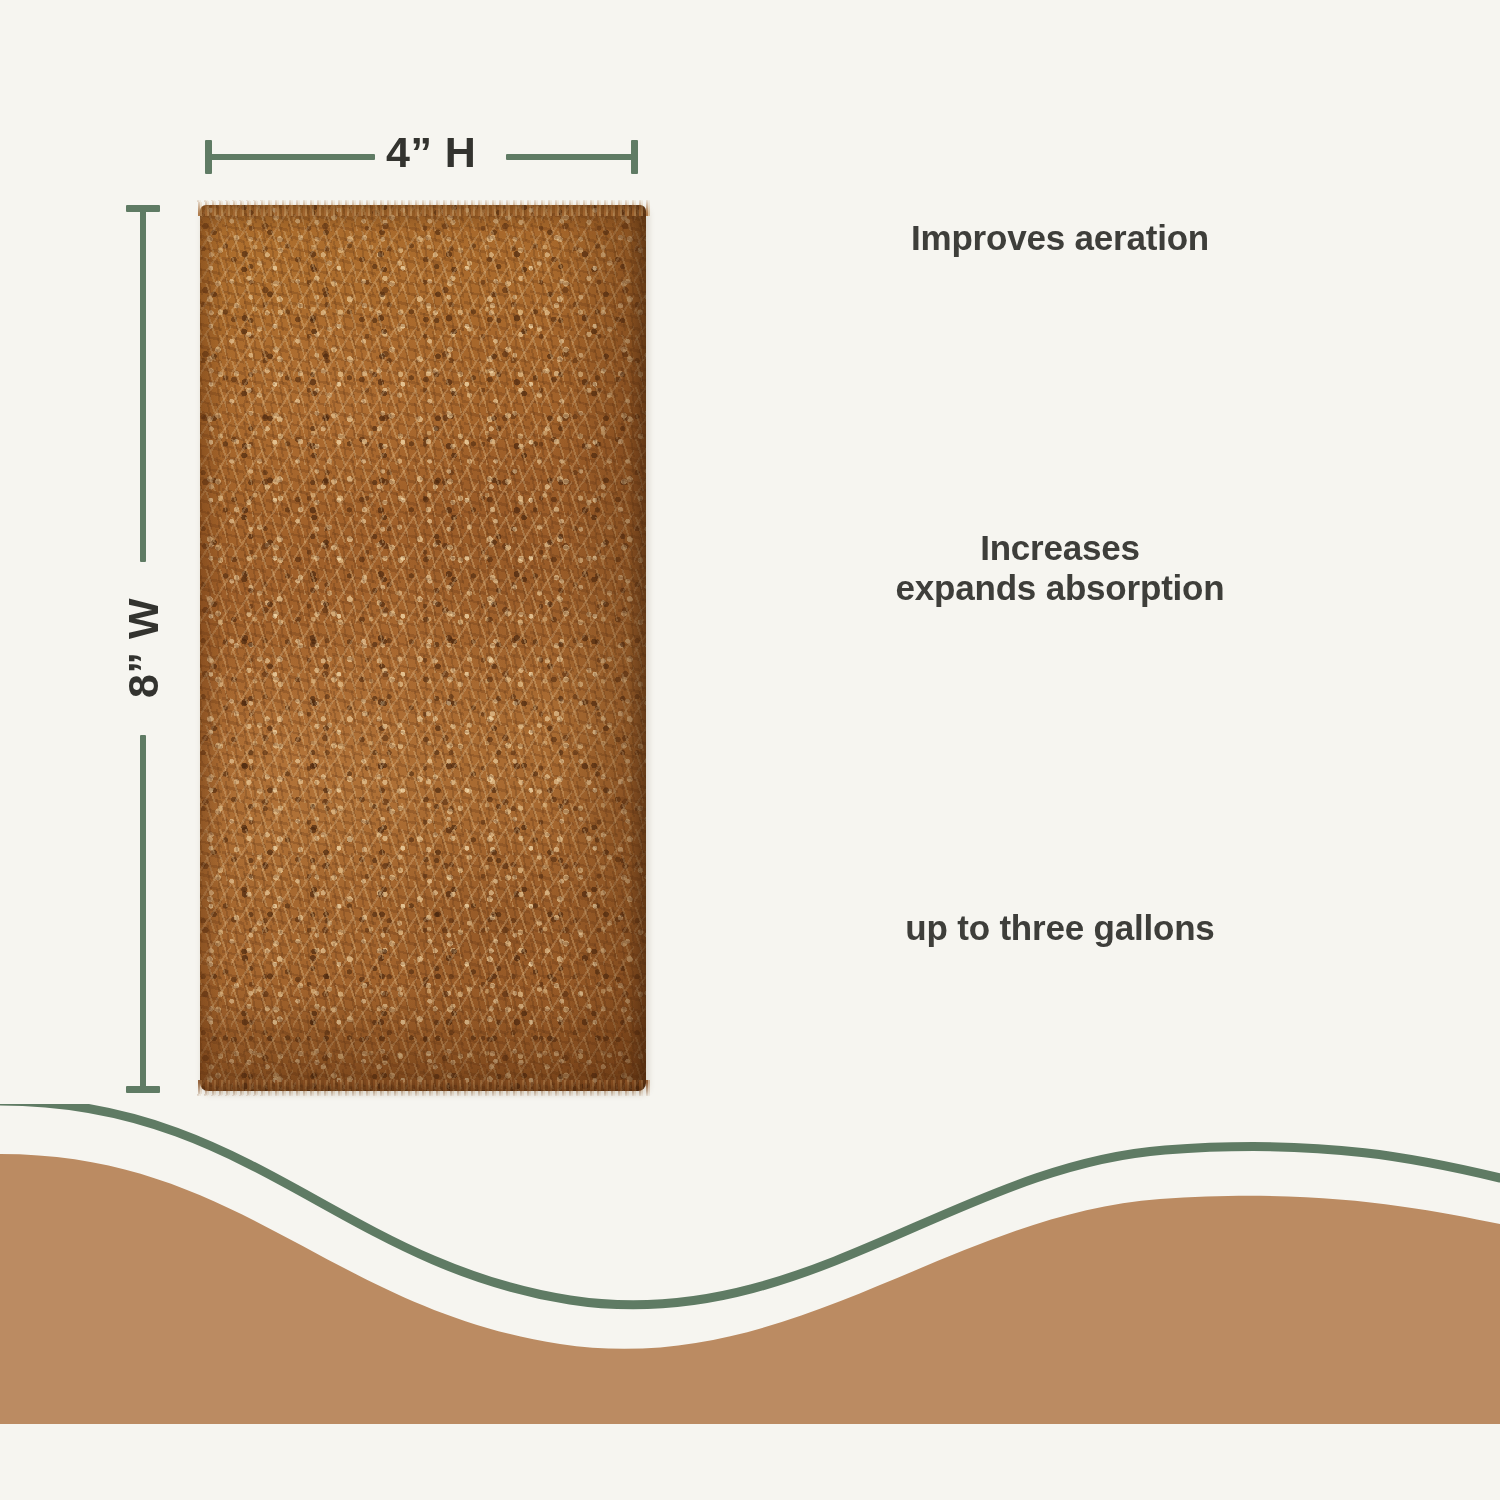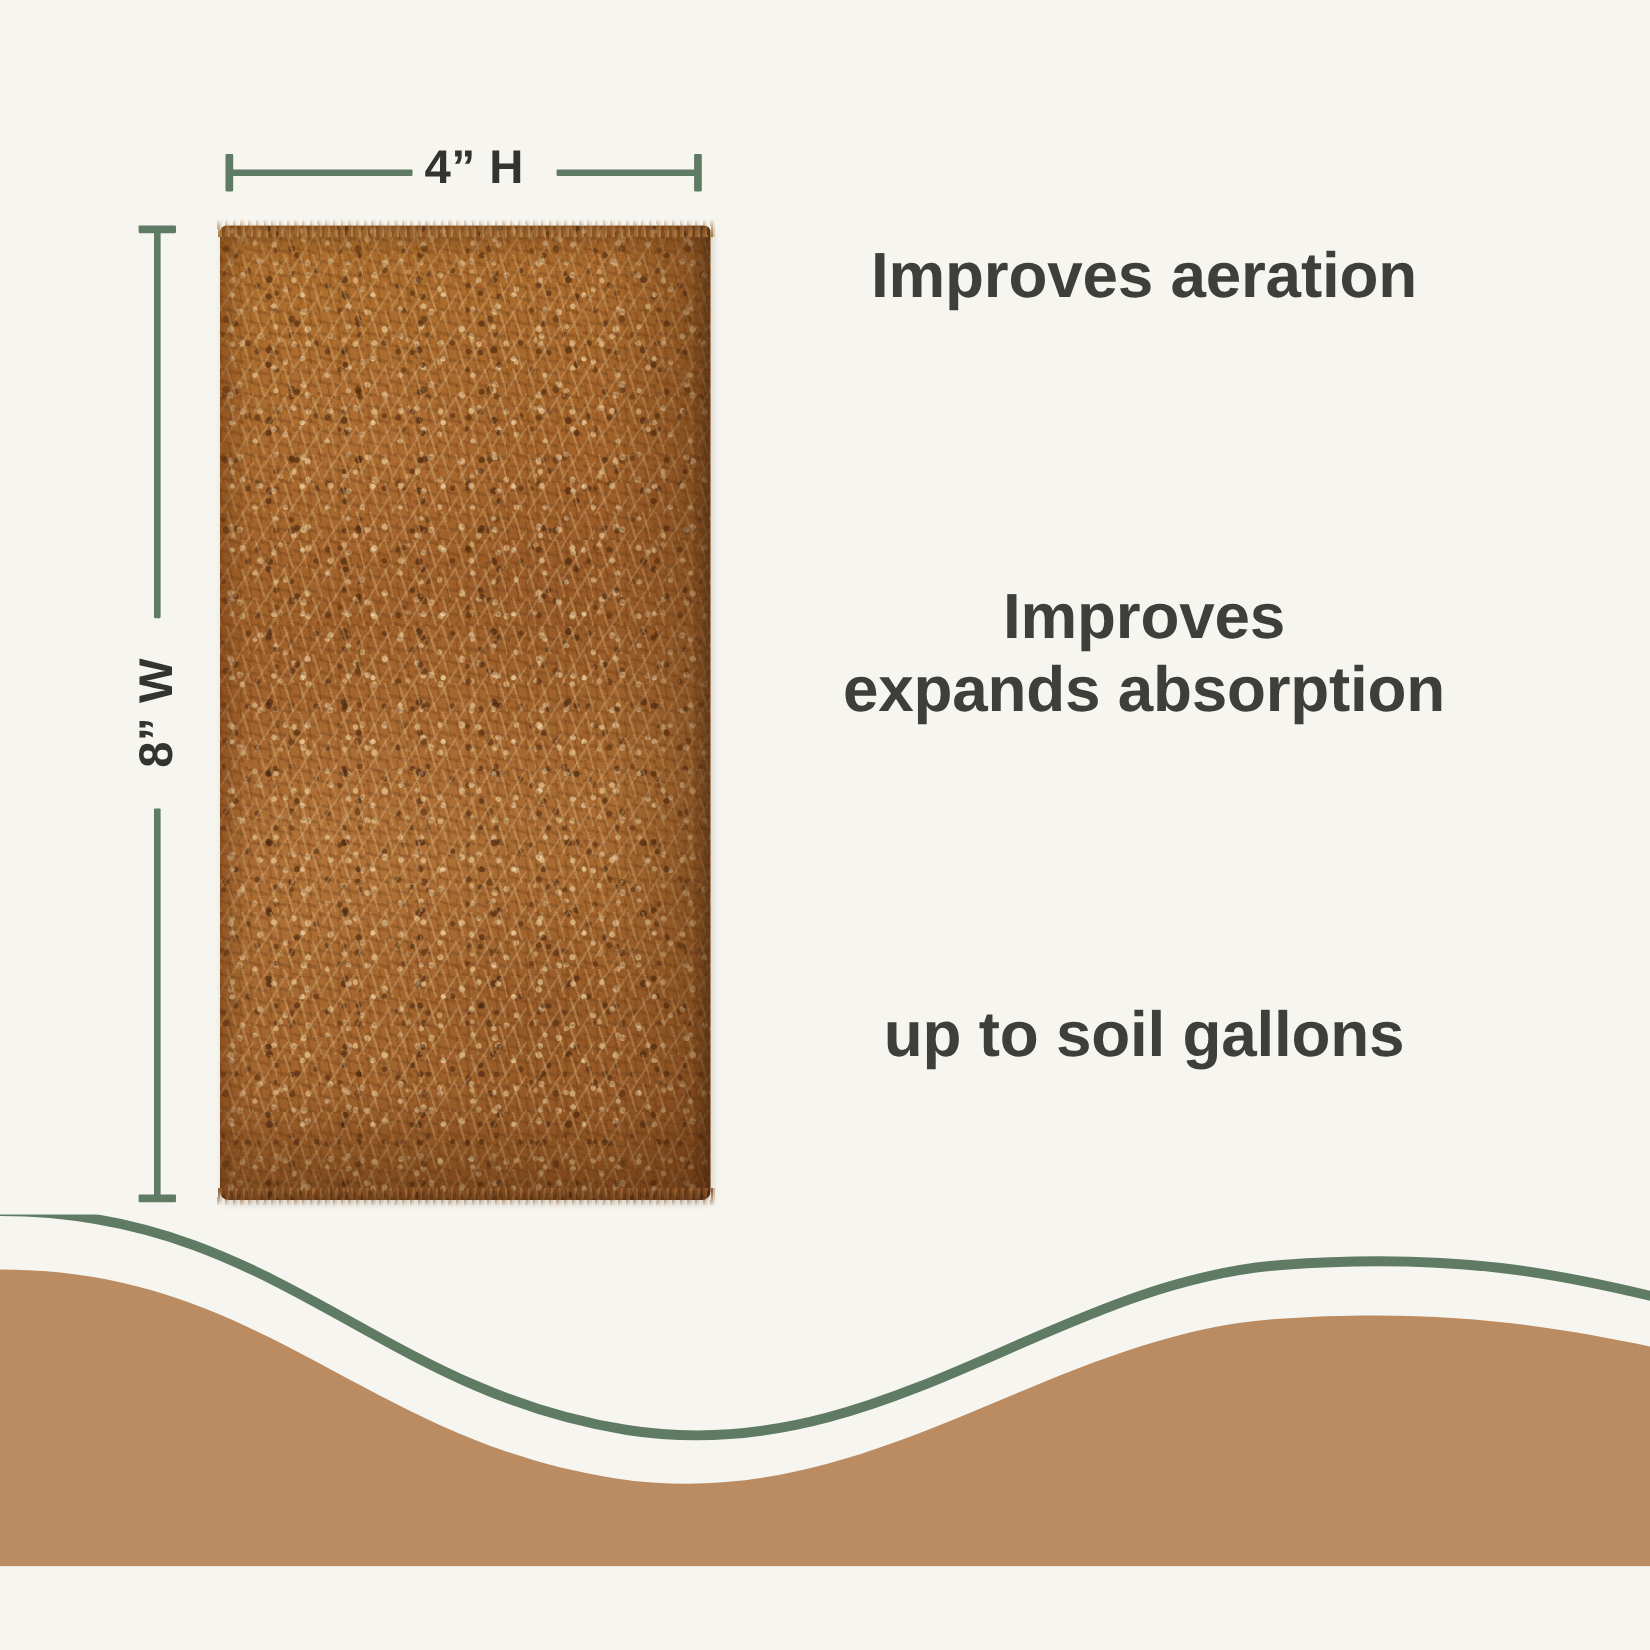--- a/index.html
+++ b/index.html
@@ -193,26 +193,26 @@
         rgba(132,76,32,0.85) 5px,
         rgba(178,126,74,0.5) 5px,
         rgba(178,126,74,0.5) 7px);
     -webkit-mask-image:linear-gradient(to top, rgba(0,0,0,0.15), #000 85%);
     mask-image:linear-gradient(to top, rgba(0,0,0,0.15), #000 85%);
   }
 
   
   .benefit {
     position:absolute;
-    left:720px;
+    left:740px;
     width:640px;
     text-align:center;
     color:#3e3e3a;
     font-weight:bold;
-    font-size:58px;
+    font-size:35px;
     line-height:1.13;
     letter-spacing:-0.2px;
     font-family:"Liberation Sans", sans-serif;
   }
   #benefit-0 { top:218px; }
   #benefit-1 { top:528px; }
   #benefit-2 { top:908px; }
 
   
   #wave {
@@ -245,26 +245,26 @@
     <div class="dim-cap-h" style="left:126px; top:1086px;"></div>
   </div>
 
   <div id="brick"></div>
 
   <div class="benefit" id="benefit-0">
     <div>Improves aeration</div>
   </div>
 
   <div class="benefit" id="benefit-1">
-    <div>Improves</div>
+    <div>Increases</div>
     <div>expands absorption</div>
   </div>
 
   <div class="benefit" id="benefit-2">
-    <div>up to soil gallons</div>
+    <div>up to three gallons</div>
   </div>
 
   <svg id="wave" viewBox="0 0 1500 320" preserveAspectRatio="none">
 
     <path fill="#bb8b62" d="M0,50 C 240,50 330,205 560,240 C 790,275 950,110 1160,95 C 1320,84 1420,104 1500,120 L1500,320 L0,320 Z"></path>
 
     <path fill="none" stroke="#5f7b64" stroke-width="9" stroke-linecap="round" d="M0,-3 C 250,-3 340,160 570,196 C 800,232 955,62 1165,46 C 1325,34 1425,56 1500,74"></path>
   </svg>
 
 </div>

